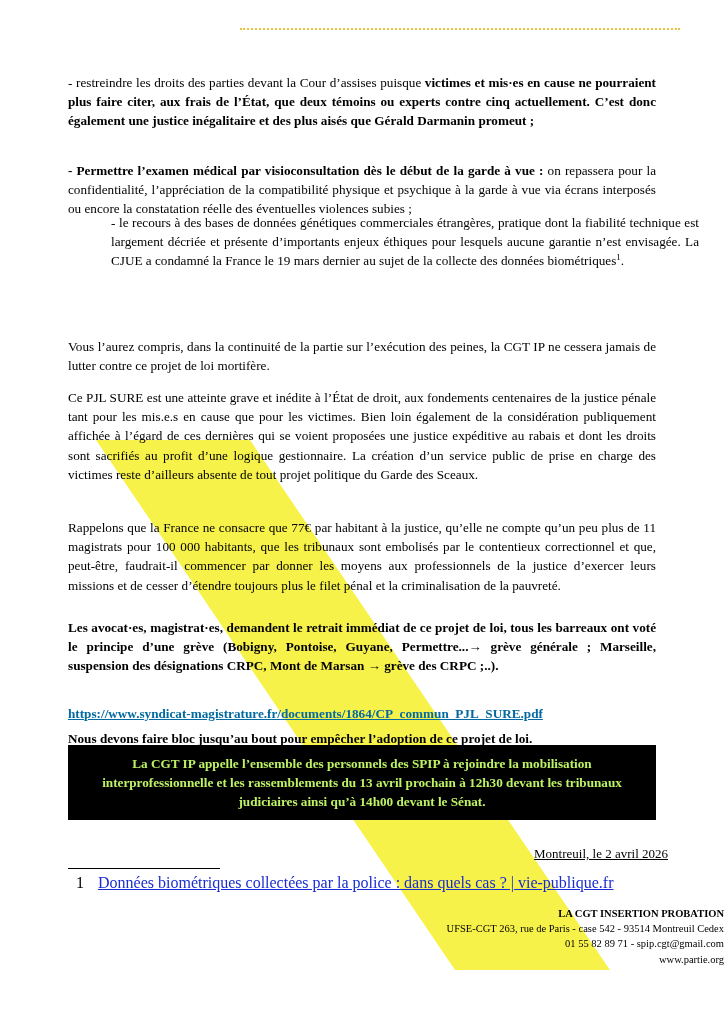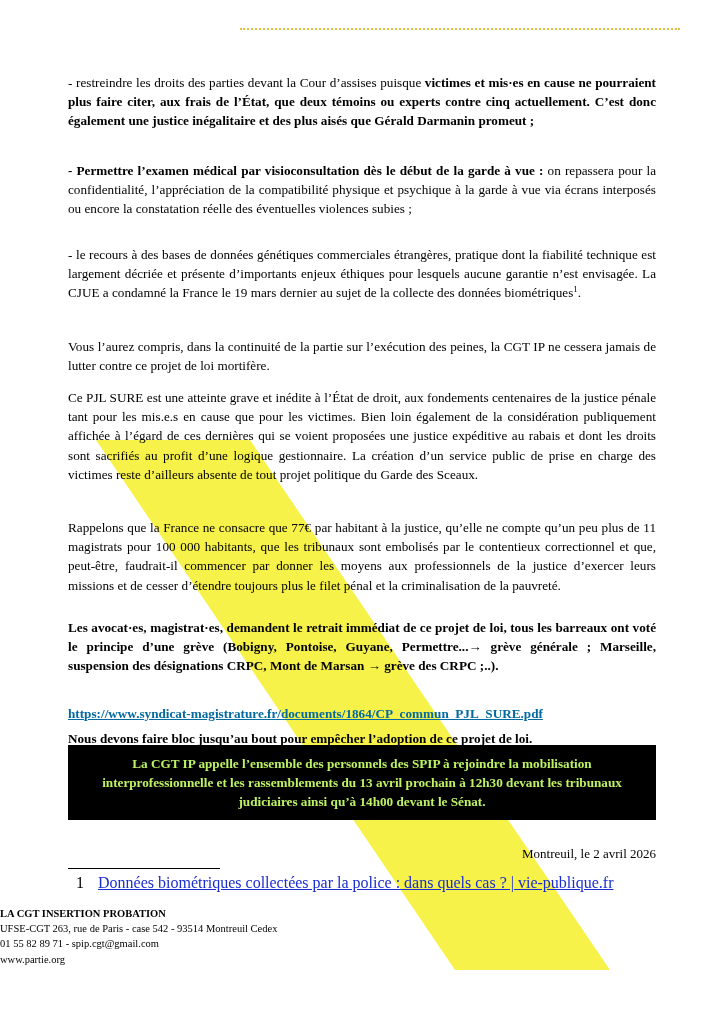--- a/index.html
+++ b/index.html
@@ -53,21 +53,21 @@
     width: 588px;
     font-size: 13.2px;
     line-height: 1.45;
     text-align: justify;
   }
   .b { font-weight: bold; }
   sup { font-size: 9px; vertical-align: super; }
 
   .p1  { top: 60px; }
   .p2  { top: 148px; }
-  .p3  { top: 232px; }
+  .p3  { top: 200px; margin-left: 43px; }
   .p4  { top: 320px; margin-top: 17px; }
   .p5  { top: 375px; }
   .p6  { top: 505px; }
   .p7  { top: 605px; font-weight: bold; }
   .p8  { top: 691px; }
   .p9  { top: 716px; font-weight: bold; }
 
   .link {
     color: #0369a1;
     text-decoration: underline;
@@ -84,24 +84,25 @@
     font-weight: bold;
     font-size: 13.2px;
     line-height: 1.45;
     text-align: center;
     padding: 9px 14px;
     box-sizing: border-box;
     z-index: 3;
   }
   .place-date {
     position: absolute;
-    right: 68px;
+    right: 56px;
     top: 846px;
     font-size: 13px;
     z-index: 3;
+    text-decoration: underline;
   }
   .footnote-rule {
     position: absolute;
     left: 68px;
     top: 868px;
     width: 152px;
     border-top: 1px solid #000;
     z-index: 3;
   }
   .footnote {
@@ -115,21 +116,21 @@
   .footnote .num { margin-right: 14px; }
   .footnote .fn-link {
     color: #1a2dd0;
     text-decoration: underline;
   }
   .doc-footer {
     position: absolute;
     left: 0;
     top: 906px;
     width: 724px;
-    text-align: left;
+    text-align: right;
     font-size: 10.5px;
     line-height: 1.45;
     z-index: 3;
   }
   .doc-footer .ft-bold { font-weight: bold; }
   .doc-footer .site { }
 </style>
 </head>
 <body>
 

